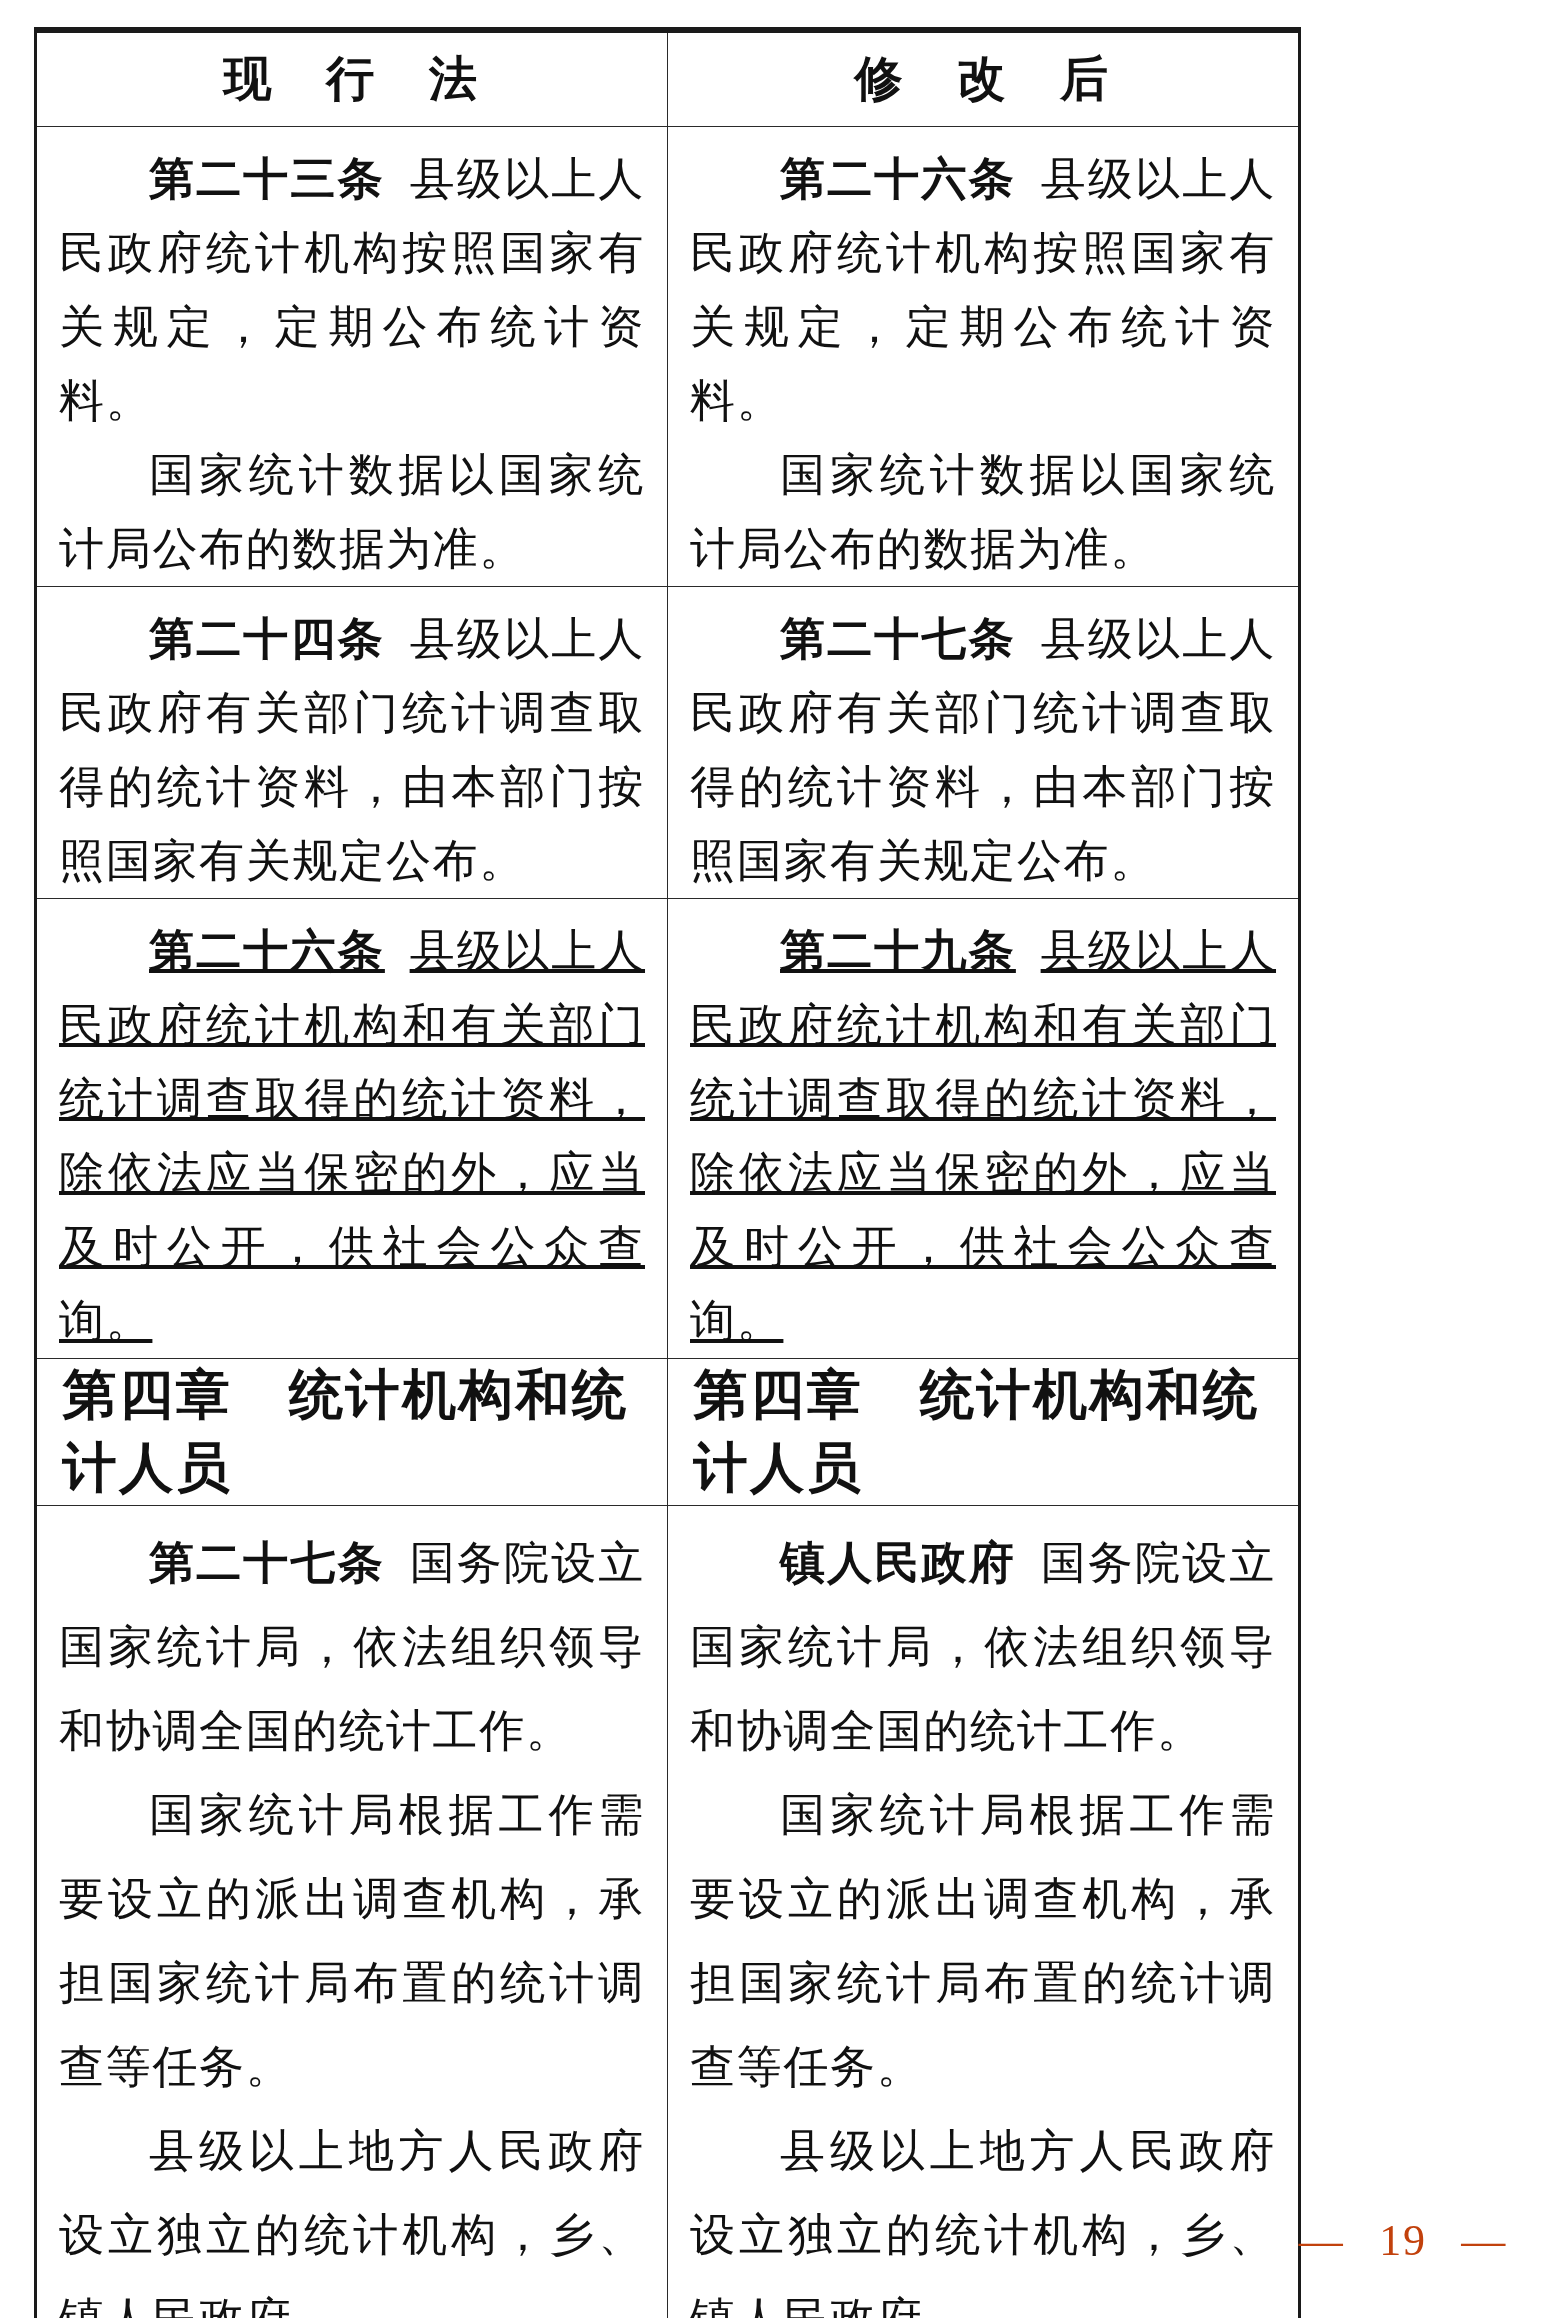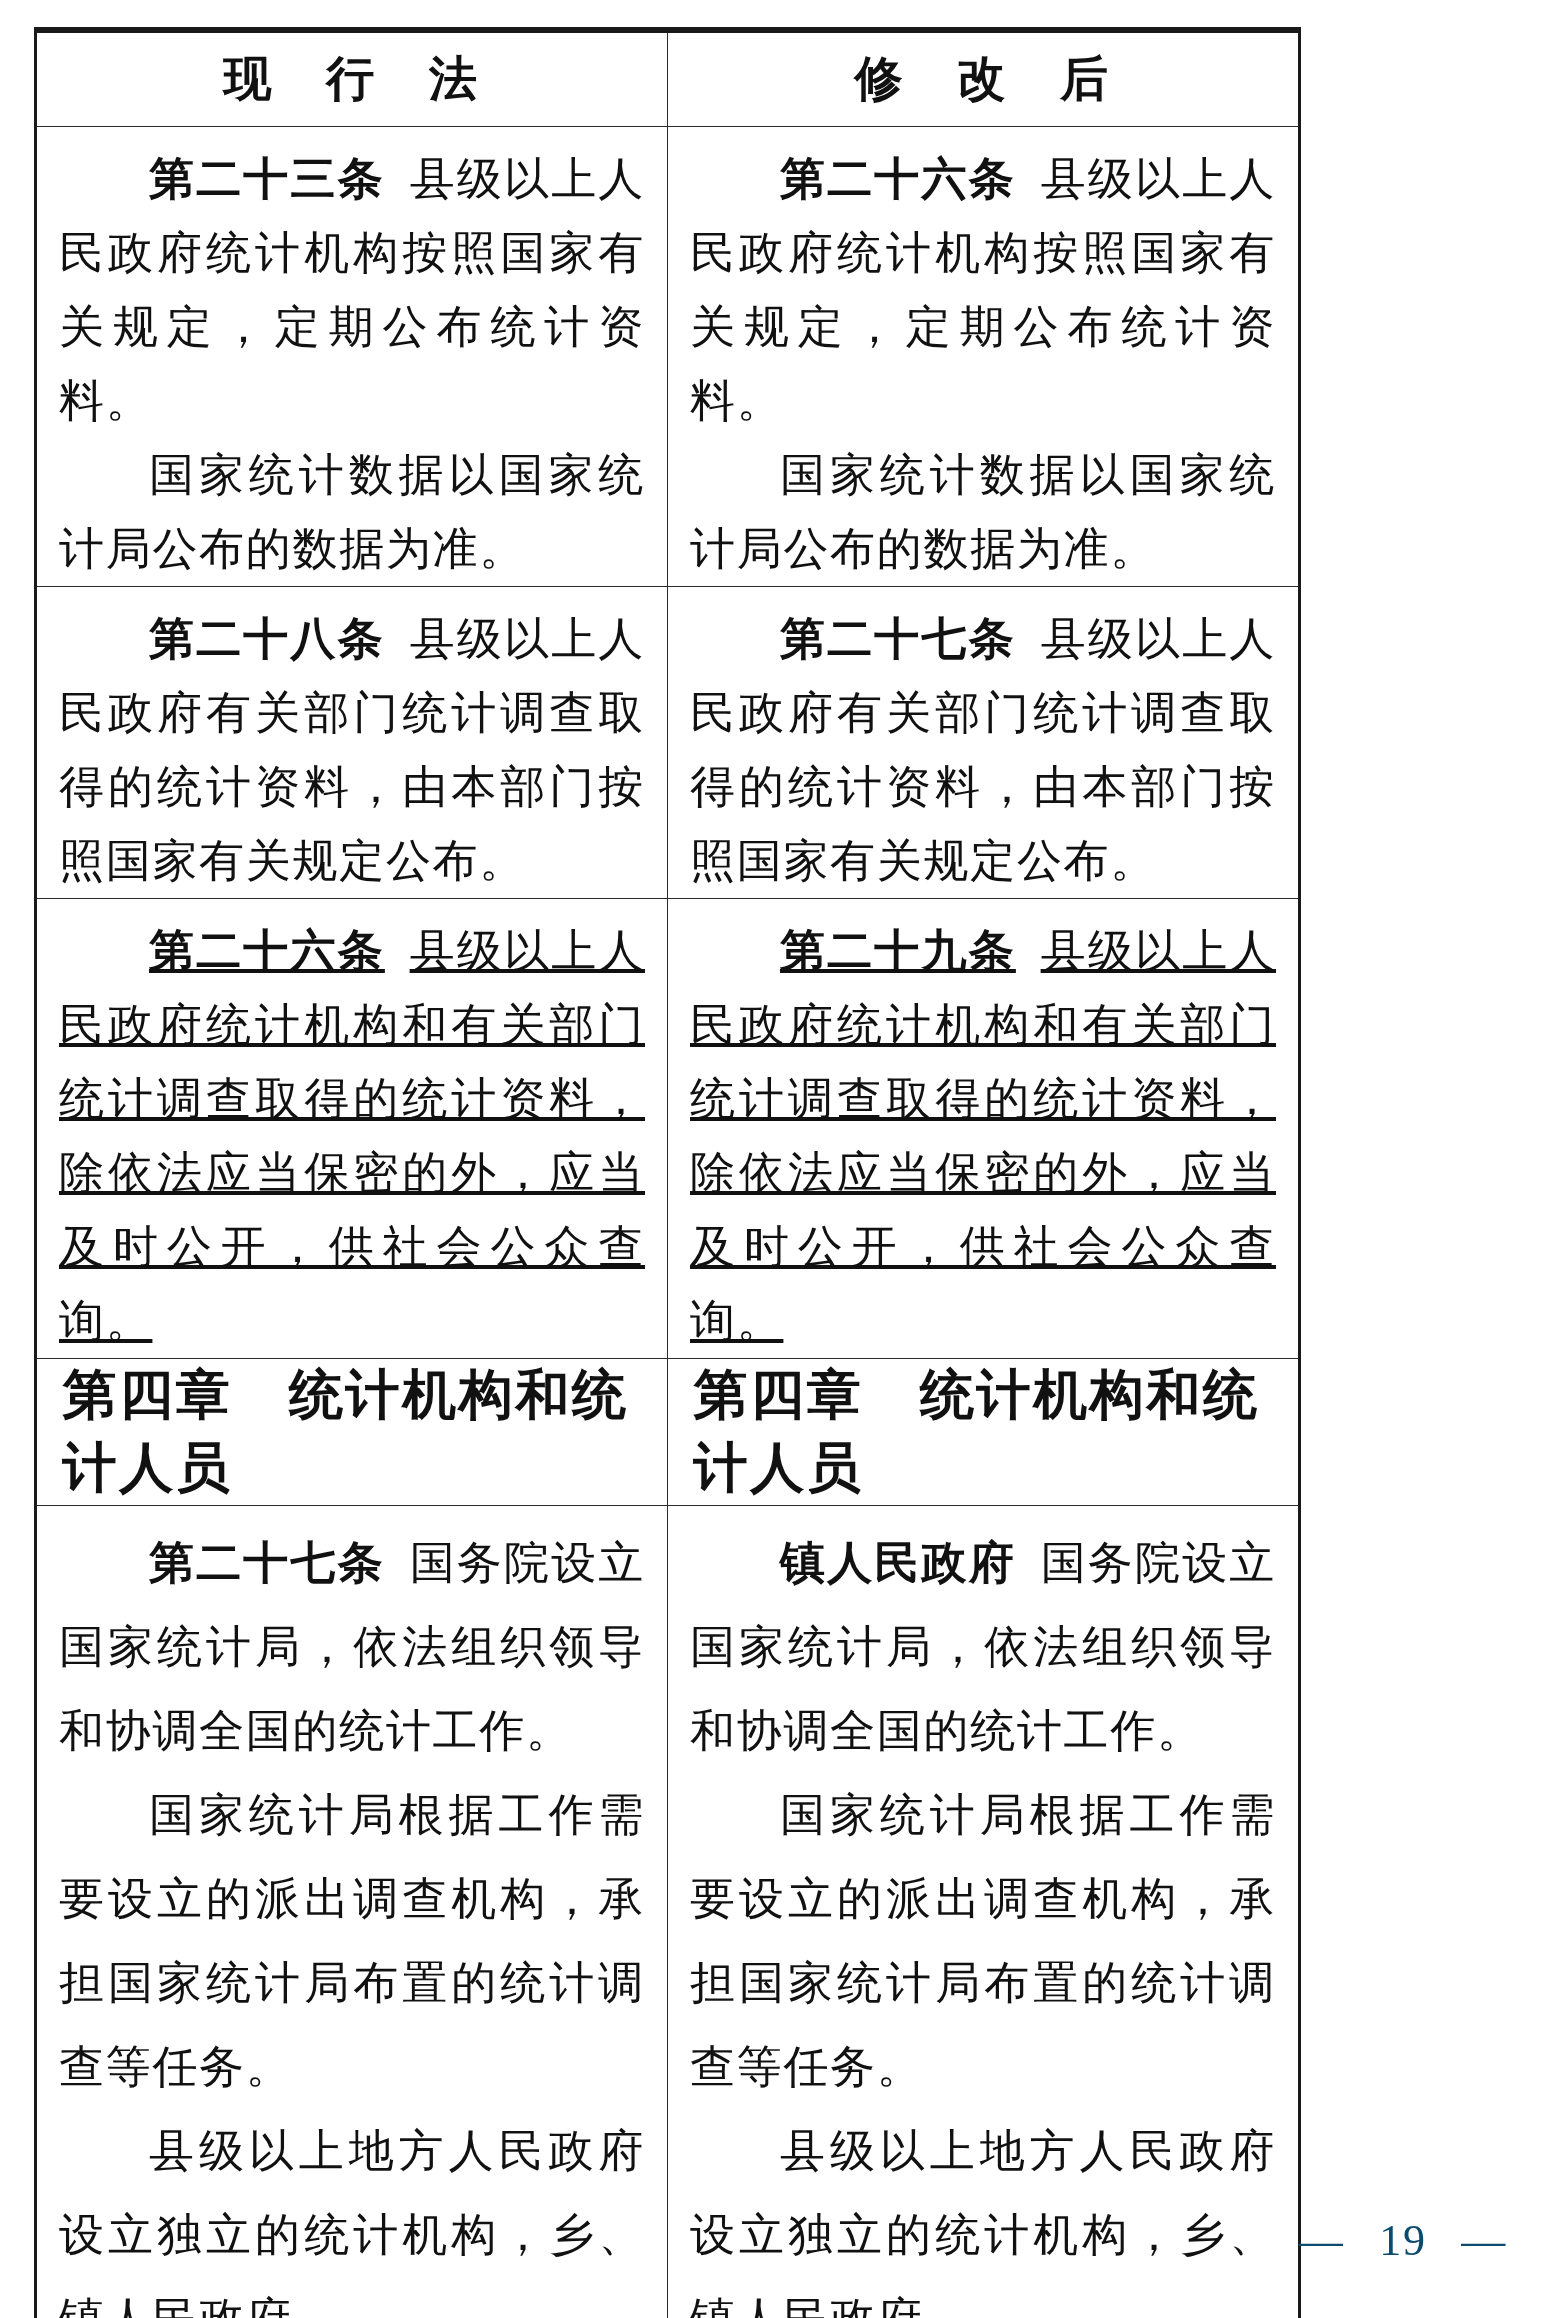--- a/index.html
+++ b/index.html
@@ -90,21 +90,21 @@
 
   
   .page-number {
     position: absolute;
     top: 2215px;
     right: 61px;
     font-family: "Liberation Serif", "DejaVu Serif", serif;
     font-size: 44px;
     letter-spacing: 1.7px;
     word-spacing: 22px;
-    color: #0c4a6e;
+    color: #c2410c;
   }
 </style>
 </head>
 <body>
 
 <table class="doc-table">
   <thead>
     <tr>
       <th>现　行　法</th>
       <th>修　改　后</th>
@@ -116,21 +116,21 @@
           <p><span class="art-num">第二十三条</span><span>县级以上人民政府统计机构按照国家有关规定，定期公布统计资料。</span></p>
           <p>国家统计数据以国家统计局公布的数据为准。</p>
         </td>
         <td class="article-cell">
           <p><span class="art-num">第二十六条</span><span>县级以上人民政府统计机构按照国家有关规定，定期公布统计资料。</span></p>
           <p>国家统计数据以国家统计局公布的数据为准。</p>
         </td>
       </tr>
       <tr class="row-2">
         <td class="article-cell">
-          <p><span class="art-num">第二十八条</span><span>县级以上人民政府有关部门统计调查取得的统计资料，由本部门按照国家有关规定公布。</span></p>
+          <p><span class="art-num">第二十四条</span><span>县级以上人民政府有关部门统计调查取得的统计资料，由本部门按照国家有关规定公布。</span></p>
         </td>
         <td class="article-cell">
           <p><span class="art-num">第二十七条</span><span>县级以上人民政府有关部门统计调查取得的统计资料，由本部门按照国家有关规定公布。</span></p>
         </td>
       </tr>
       <tr class="row-4">
         <td class="article-cell">
           <p><span class="art-num">第二十六条</span><span>县级以上人民政府统计机构和有关部门统计调查取得的统计资料，除依法应当保密的外，应当及时公开，供社会公众查询。</span></p>
         </td>
         <td class="article-cell">

